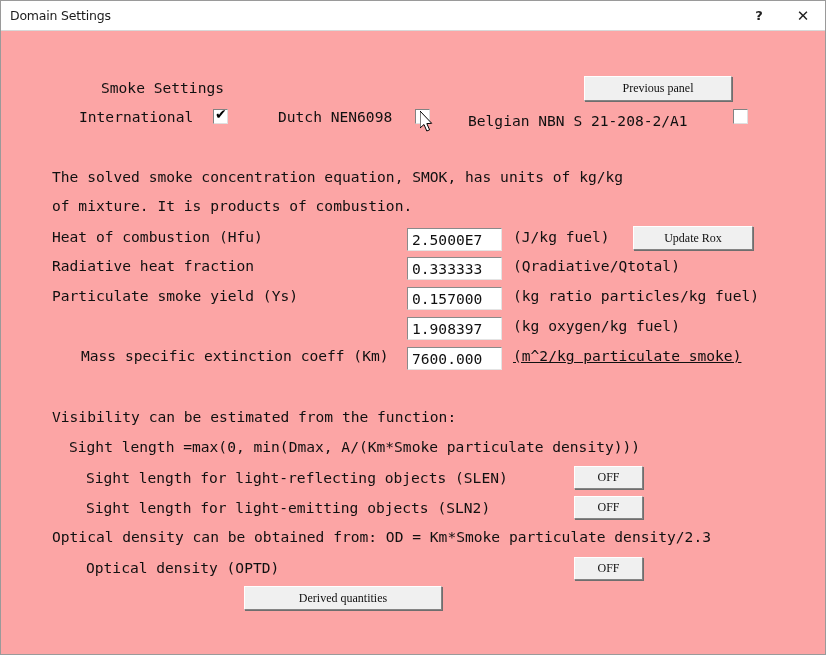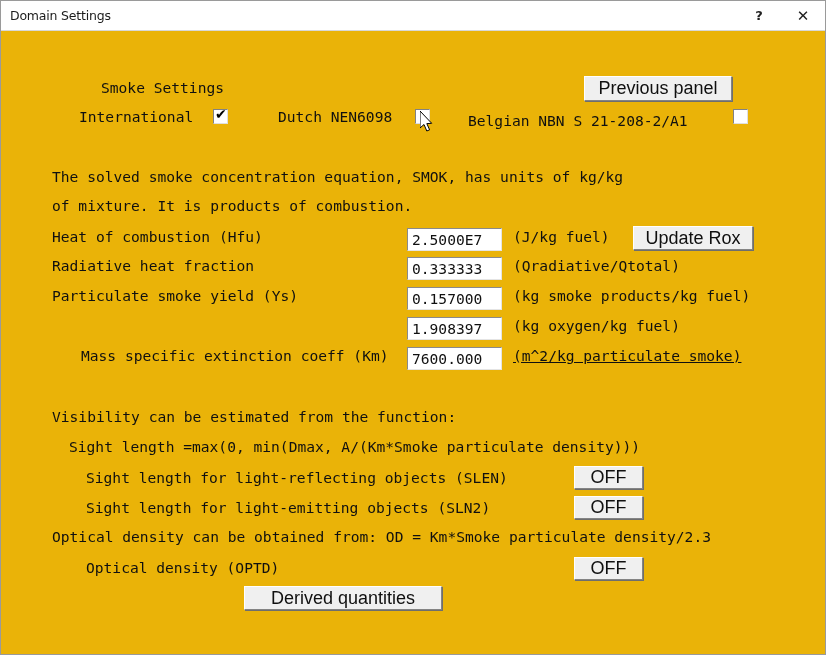--- a/index.html
+++ b/index.html
@@ -9,21 +9,21 @@
   }
   body {
     font-family: "DejaVu Sans Mono", monospace;
   }
   #window {
     position: relative;
     width: 826px;
     height: 655px;
     box-sizing: border-box;
     border: 1px solid #9a9a9a;
-    background: #eab308;
+    background: #fca5a5;
     overflow: hidden;
   }
   
   #titlebar {
     position: absolute;
     left: 0; top: 0;
     width: 824px;
     height: 30px;
     background: #ffffff;
     border-bottom: 1px solid #d8d8d8;
@@ -91,22 +91,22 @@
   
   .btn {
     position: absolute;
     box-sizing: border-box;
     background: #f0f0f0;
     border-top: 1px solid #ffffff;
     border-left: 1px solid #ffffff;
     border-right: 1px solid #848484;
     border-bottom: 1px solid #848484;
     box-shadow: 1px 1px 0 0 #6e6e6e;
-    font-family: Liberation Sans, sans-serif;
-    font-size: 18px;
+    font-family: Liberation Serif, serif;
+    font-size: 12px;
     color: #101010;
     display: flex;
     align-items: center;
     justify-content: center;
     white-space: pre;
     cursor: default;
     user-select: none;
   }
 
   
@@ -177,21 +177,21 @@
   <div class="field" style="left:406px; top:227px;">2.5000E7</div>
   <div class="mono" style="left:512px; top:229px;">(J/kg fuel)</div>
   <div class="btn" id="update-rox-btn" style="left:632px; top:225px; width:120px; height:24px;">Update Rox</div>
 
   <div class="mono" style="left:51px; top:258px;">Radiative heat fraction</div>
   <div class="field" style="left:406px; top:256px;">0.333333</div>
   <div class="mono" style="left:51px; top:288px;">Particulate smoke yield (Ys)</div>
 
   <div class="mono" style="left:512px; top:258px;">(Qradiative/Qtotal)</div>
   <div class="field" style="left:406px; top:286px;">0.157000</div>
-  <div class="mono" style="left:512px; top:288px;">(kg smoke products/kg fuel)</div>
+  <div class="mono" style="left:512px; top:288px;">(kg ratio particles/kg fuel)</div>
 
   <div class="field" style="left:406px; top:316px;">1.908397</div>
   <div class="mono" style="left:512px; top:318px;">(kg oxygen/kg fuel)</div>
 
   <div class="mono" style="left:40px; top:348px;padding-left:40px;">Mass specific extinction coeff (Km)</div>
   <div class="field" style="left:406px; top:346px;">7600.000</div>
   <div class="mono" style="left:512px; top:348px;text-decoration:underline;">(m^2/kg particulate smoke)</div>
 
   <div class="mono" style="left:51px; top:409px;">Visibility can be estimated from the function:</div>
   <div class="mono" style="left:68px; top:439px;">Sight length =max(0, min(Dmax, A/(Km*Smoke particulate density)))</div>

